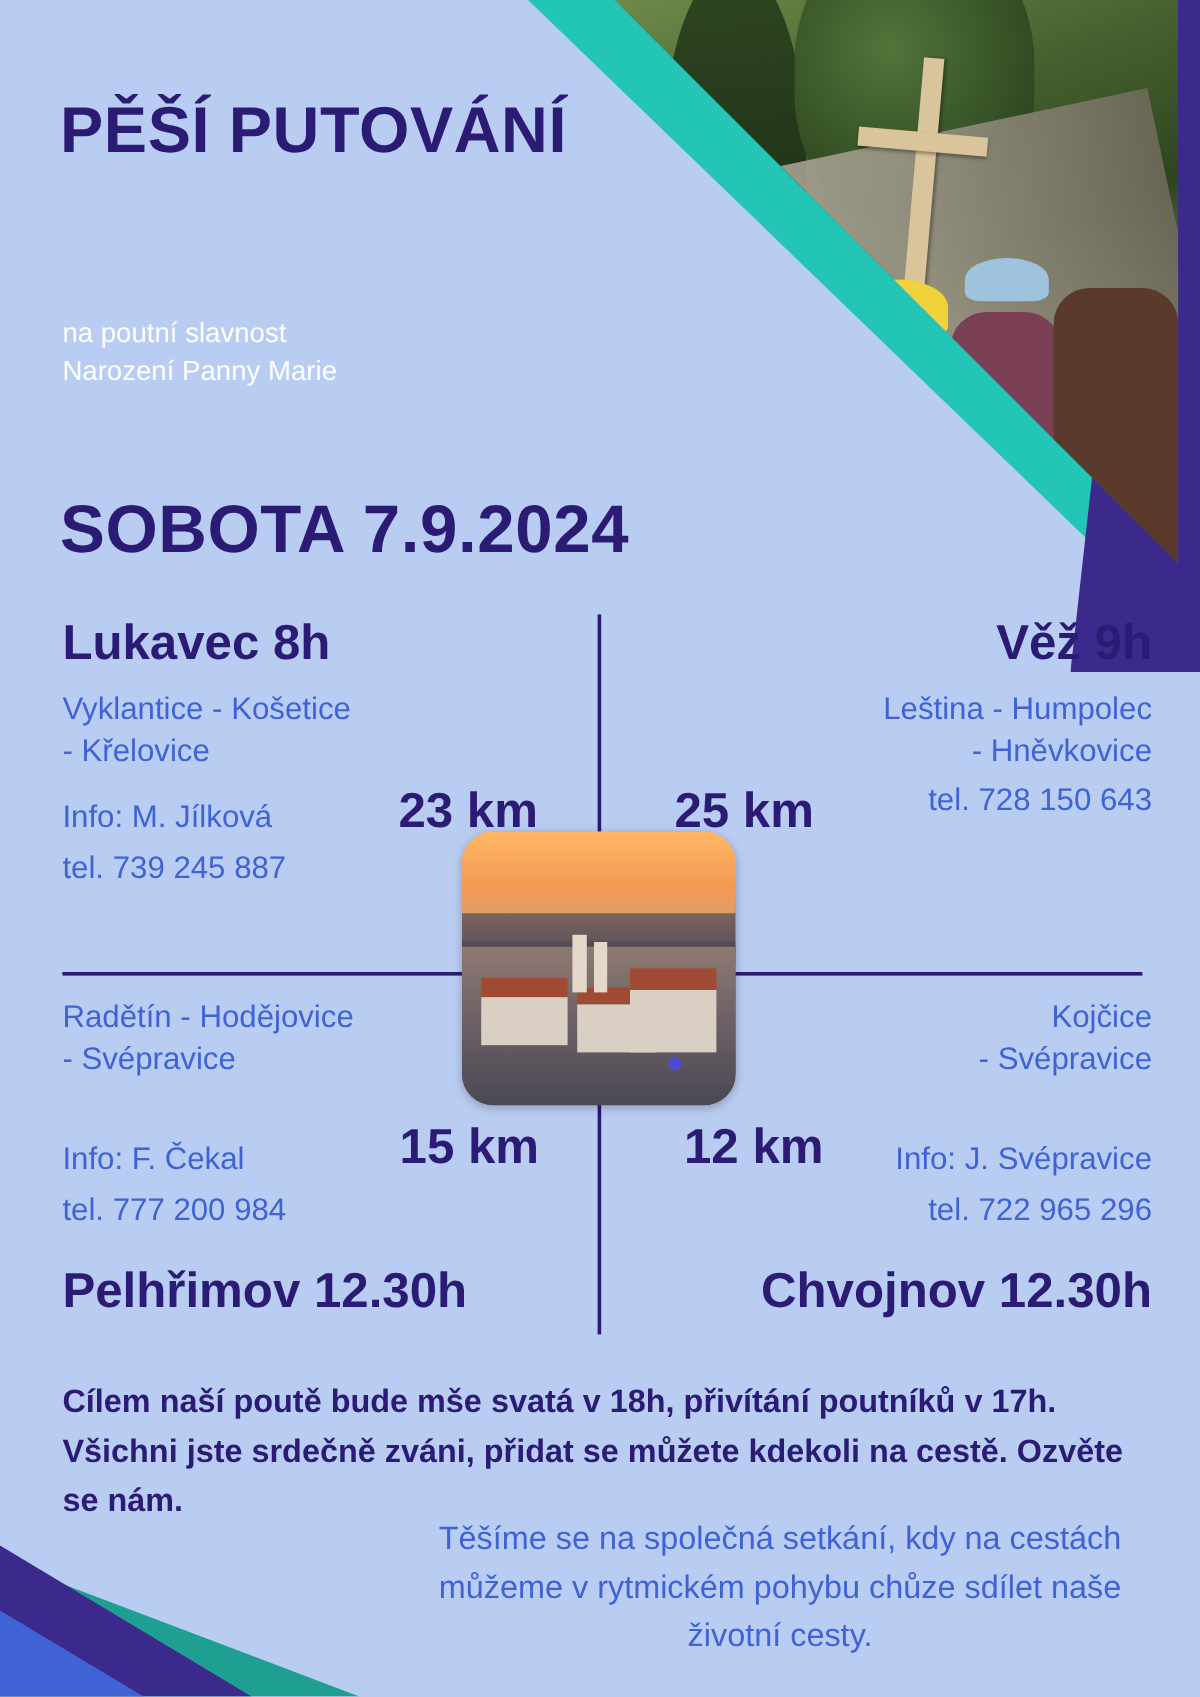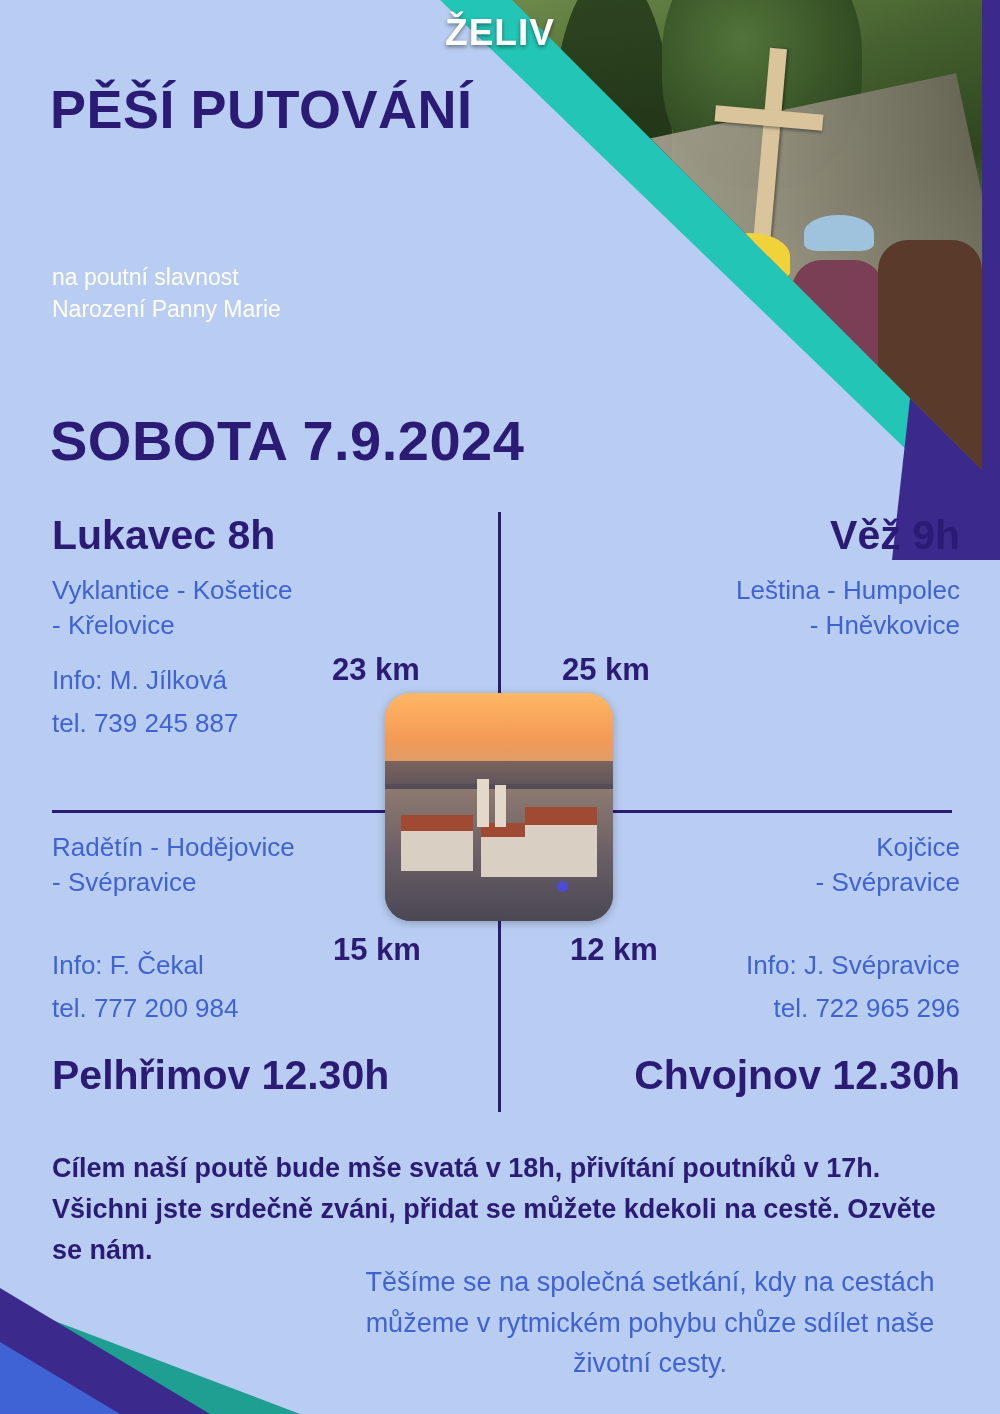--- a/index.html
+++ b/index.html
@@ -171,21 +171,21 @@
     font-size: 26px; line-height: 1.35; color: #3f63d4; margin-top: 14px;
   }
   .route .info {
     font-size: 26px; line-height: 1.5; color: #3f63d4; margin-top: 18px;
   }
   .r-left { left: 52px; text-align: left; }
   .r-right { right: 40px; text-align: right; }
 
   .km {
     position: absolute;
-    color: #2b1b75; font-weight: bold; font-size: 31px;
+    color: #2b1b75; font-weight: bold; font-size: 41px;
     z-index: 6;
   }
 
   
   .bottom-bold {
     position: absolute; left: 52px; top: 1148px; width: 900px;
     color: #2b1b75; font-weight: bold; font-size: 27px; line-height: 1.52;
   }
   .bottom-italic {
     position: absolute; right: 40px; top: 1262px; width: 620px;
@@ -240,34 +240,34 @@
       <div class="wall" style="left:16px;  top:42px; width:72px; height:40px;"></div>
       <div class="roof" style="left:96px;  top:34px; width:66px; height:14px;"></div>
       <div class="wall" style="left:96px;  top:48px; width:66px; height:40px;"></div>
       <div class="roof" style="left:140px; top:18px; width:72px; height:18px;"></div>
       <div class="wall" style="left:140px; top:36px; width:72px; height:52px;"></div>
     </div>
     <div class="tower"></div>
     <div class="tower2"></div>
     <div class="dot"></div>
   </div>
-  <div class="zeliv-label">ŽELIV</div>
 
   <div class="route r-left" style="top:512px;">
     <div class="city">Lukavec 8h</div>
     <div class="villages" style="white-space:pre-line">Vyklantice - Košetice
 - Křelovice</div>
     <div class="info">Info: M. Jílková</div>
     <div class="info" style="margin-top:4px">tel. 739 245 887</div>
   </div>
 
   <div class="route r-right" style="top:512px;">
     <div class="city">Věž 9h</div>
     <div class="villages" style="white-space:pre-line">Leština - Humpolec
 - Hněvkovice</div>
+    <div class="info" style="margin-top:4px">tel. 728 150 643</div>
   </div>
 
   <div class="route r-left" style="top:830px;">
     <div class="villages" style="margin-top:0; white-space:pre-line">Radětín - Hodějovice
 - Svépravice</div>
     <div class="info" style="margin-top:46px">Info: F. Čekal</div>
     <div class="info" style="margin-top:4px">tel. 777 200 984</div>
     <div class="city" style="margin-top:24px">Pelhřimov 12.30h</div>
   </div>
 

